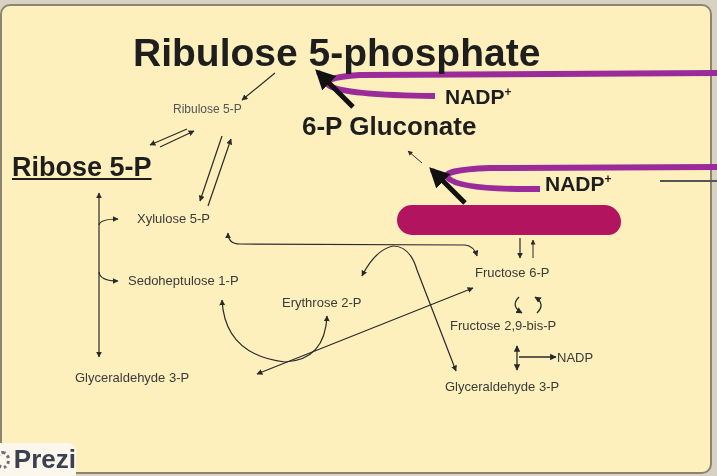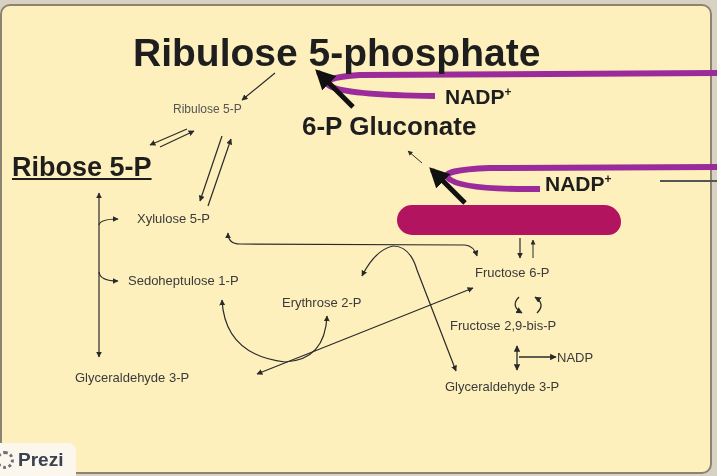--- a/index.html
+++ b/index.html
@@ -24,21 +24,21 @@
     }
     .prezi {
       position: absolute; left: 0; top: 443px; width: 76px; height: 33px;
       background: #fbf7ec; border-radius: 0 8px 0 0;
       display: flex; align-items: center; gap: 4px; padding-left: 0;
     }
     .prezi-logo {
       width: 18px; height: 18px; border-radius: 50%;
       border: 3px dotted #6c6f77; box-sizing: border-box; margin-left: -4px;
     }
-    .prezi-text { font-size: 19px; font-weight: bold; color: #3a4150; }
+    .prezi-text { font-size: 26px; font-weight: bold; color: #3a4150; }
   </style>
 </head>
 <body>
 
 <div class="panel"></div>
 
 <svg class="diagram" viewBox="0 0 717 476" xmlns="http://www.w3.org/2000/svg">
   <defs>
     <marker id="ah" viewBox="0 0 10 10" refX="9" refY="5" markerWidth="5" markerHeight="5" orient="auto-start-reverse">
       <path d="M0,0 L10,5 L0,10 z" fill="#2a2a2a"></path>

